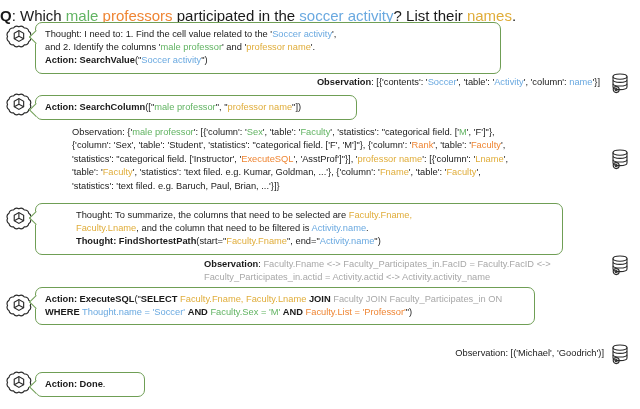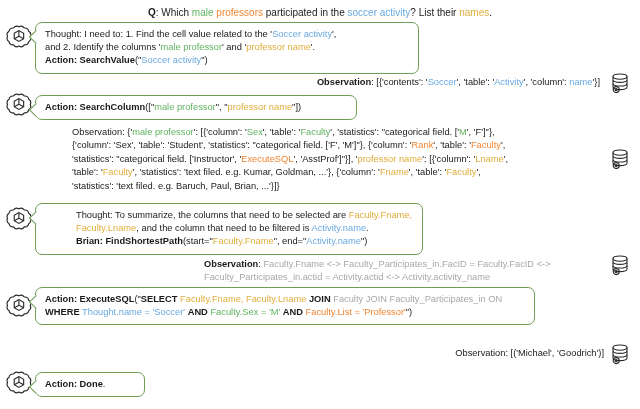--- a/index.html
+++ b/index.html
@@ -7,21 +7,21 @@
     width:640px;height:409px;
     background:#ffffff;
     font-family:"Liberation Sans", sans-serif;
     font-size:9.3px;
     color:#1a1a1a;
     position:relative;
     overflow:hidden;
   }
   .q-line{
     position:absolute; top:7px; left:0; width:640px;
-    text-align:center; font-size:10px; color:#1a1a1a;
+    text-align:left; font-size:15px; color:#1a1a1a;
   }
 
   
   .c-green{color:#62b463;}
   .c-orange{color:#ef8533;}
   .c-blue{color:#6aa9e0;}
   .c-gold{color:#e0ad3a;}
   .c-gray{color:#a8a8a8;}
   .bold{font-weight:bold;}
   .avatar{
@@ -62,21 +62,21 @@
   <span id="question-text"><span class="bold">Q</span><span>: Which </span><span class="c-green">male</span><span> </span><span class="c-orange">professors</span><span> participated in the </span><span class="c-blue">soccer activity</span><span>? List their </span><span class="c-gold">names</span><span>.</span></span>
 </div>
 
 <span class="avatar" style="left:6px;top:24px;">
   <svg viewBox="0 0 24 24" width="26" height="26" fill="none" stroke="#2a2a2a" stroke-width="1.05">
     <path d="M11.9 2.6c1.7-1 3.9-.5 5 1.1 1.9-.2 3.7 1.1 4.1 3 1.6 1 2.2 3.1 1.4 4.8.8 1.7.2 3.8-1.4 4.8-.4 1.9-2.2 3.2-4.1 3-1.1 1.6-3.3 2.1-5 1.1-1.7 1-3.9.5-5-1.1-1.9.2-3.7-1.1-4.1-3-1.6-1-2.2-3.1-1.4-4.8-.8-1.7-.2-3.8 1.4-4.8.4-1.9 2.2-3.2 4.1-3 1.1-1.6 3.3-2.1 5-1.1z"></path>
     <path d="M7.6 8.6l4.3-2.5 4.4 2.5v5l-4.4 2.5-4.3-2.5z"></path>
     <path d="M11.9 6.1v5.1l4.4 2.4M11.9 11.2L7.6 13.6"></path>
   </svg>
 </span>
-<div class="bubble" style="left:35px;top:22px;width:384px;">
+<div class="bubble" style="left:35px;top:22px;width:466px;">
   <div id="s0l0"><span>Thought: I need to: 1. Find the cell value related to the </span><span>'</span><span class="c-blue">Soccer activity</span><span>',</span></div>
   <div id="s0l1"><span>and 2. Identify the columns '</span><span class="c-green">male professor</span><span>' and '</span><span class="c-gold">professor name</span><span>'.</span></div>
   <div id="s0l2"><span class="bold">Action: SearchValue</span><span>("</span><span class="c-blue">Soccer activity</span><span>")</span></div>
 </div>
 
 <div class="obs obs-right" style="left:200px;top:76px;width:400px;">
   <div id="o0l0"><span class="bold">Observation</span><span>: [{'contents': '</span><span class="c-blue">Soccer</span><span>', 'table': '</span><span class="c-blue">Activity</span><span>', 'column': </span><span class="c-blue">name</span><span>'}]</span></div>
 </div>
 <span class="dbicon" style="left:608px;top:72px;">
   <svg viewBox="0 0 24 24" width="24" height="24" fill="none" stroke="#2a2a2a" stroke-width="1.1">
@@ -118,24 +118,24 @@
   </svg>
 </span>
 
 <span class="avatar" style="left:6px;top:206px;">
   <svg viewBox="0 0 24 24" width="26" height="26" fill="none" stroke="#2a2a2a" stroke-width="1.05">
     <path d="M11.9 2.6c1.7-1 3.9-.5 5 1.1 1.9-.2 3.7 1.1 4.1 3 1.6 1 2.2 3.1 1.4 4.8.8 1.7.2 3.8-1.4 4.8-.4 1.9-2.2 3.2-4.1 3-1.1 1.6-3.3 2.1-5 1.1-1.7 1-3.9.5-5-1.1-1.9.2-3.7-1.1-4.1-3-1.6-1-2.2-3.1-1.4-4.8-.8-1.7-.2-3.8 1.4-4.8.4-1.9 2.2-3.2 4.1-3 1.1-1.6 3.3-2.1 5-1.1z"></path>
     <path d="M7.6 8.6l4.3-2.5 4.4 2.5v5l-4.4 2.5-4.3-2.5z"></path>
     <path d="M11.9 6.1v5.1l4.4 2.4M11.9 11.2L7.6 13.6"></path>
   </svg>
 </span>
-<div class="bubble" style="left:35px;top:203px;width:388px;padding-left:40px;">
+<div class="bubble" style="left:35px;top:203px;width:528px;padding-left:40px;">
   <div id="s2l0"><span>Thought: To summarize, the columns that need to be selected are </span><span class="c-gold">Faculty.Fname,</span></div>
   <div id="s2l1"><span class="c-gold">Faculty.Lname</span><span>, and the column that need to be filtered is </span><span class="c-blue">Activity.name</span><span>.</span></div>
-  <div id="s2l2"><span class="bold">Brian: FindShortestPath</span><span>(start="</span><span class="c-gold">Faculty.Fname</span><span>", end="</span><span class="c-blue">Activity.name</span><span>")</span></div>
+  <div id="s2l2"><span class="bold">Thought: FindShortestPath</span><span>(start="</span><span class="c-gold">Faculty.Fname</span><span>", end="</span><span class="c-blue">Activity.name</span><span>")</span></div>
 </div>
 
 <div class="obs" style="left:204px;top:258px;width:404px;">
   <div id="o2l0"><span class="bold">Observation</span><span>: </span><span class="c-gray">Faculty.Fname &lt;-&gt; Faculty_Participates_in.FacID = Faculty.FacID &lt;-&gt;</span></div>
   <div id="o2l1"><span class="c-gray">Faculty_Participates_in.actid = Activity.actid &lt;-&gt; Activity.activity_name</span></div>
 </div>
 <span class="dbicon" style="left:608px;top:254px;">
   <svg viewBox="0 0 24 24" width="24" height="24" fill="none" stroke="#2a2a2a" stroke-width="1.1">
     <ellipse cx="12" cy="4.6" rx="7" ry="2.6"></ellipse>
     <path d="M5 4.6v3.2c0 1.45 3.13 2.6 7 2.6s7-1.15 7-2.6V4.6"></path>

